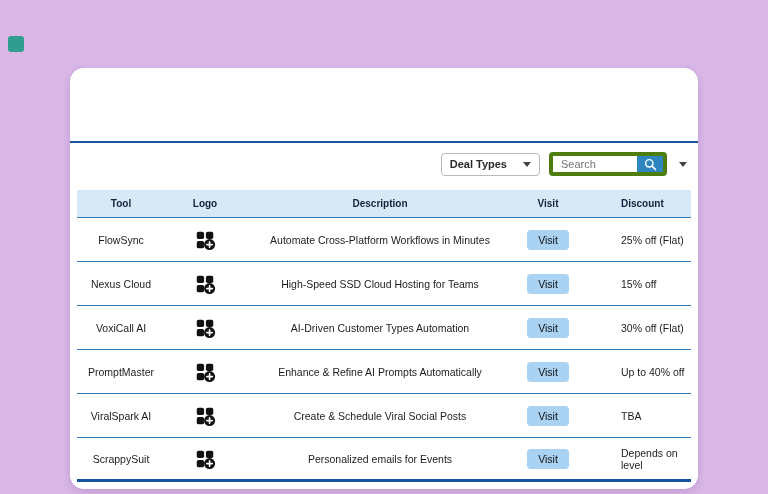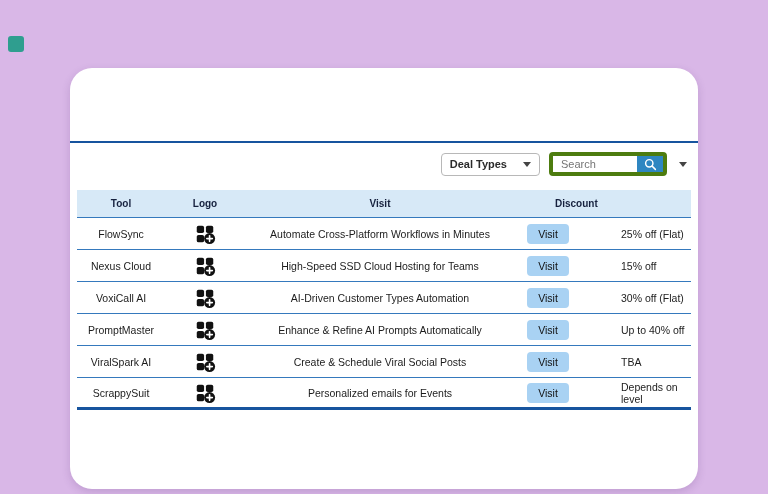--- a/index.html
+++ b/index.html
@@ -11,21 +11,21 @@
     overflow: hidden;
   }
   .deco-square {
     position: absolute; left: 8px; top: 36px;
     width: 16px; height: 16px; border-radius: 3px;
     background: #2f9e8f;
   }
   .card {
     position: absolute; left: 70px; top: 68px;
     width: 628px; height: 421px;
-    background: #ffffff; border-radius: 22px;
+    background: #ffffff; border-radius: 14px;
     box-shadow: 0 3px 8px rgba(80,40,110,0.18);
     overflow: hidden;
   }
   .top-line {
     position: absolute; left: 0; top: 73px;
     width: 100%; height: 2px; background: #17549e;
   }
   
   .filters {
     position: absolute; top: 84px; right: 8px;
@@ -65,21 +65,21 @@
     display: flex; align-items: center; justify-content: center; cursor: pointer;
   }
   
   .table {
     position: absolute; left: 7px; top: 122px; width: 614px;
   }
   .row {
     display: grid;
     grid-template-columns: 88px 80px 270px 66px 110px;
     align-items: center;
-    height: 32px;
+    height: 44px;
     border-bottom: 1.5px solid #3579bd;
     background: #fff;
   }
   .row.header {
     height: 28px;
     background: #d7e9f7;
     border-bottom: 1.5px solid #3579bd;
   }
   .row.last { border-bottom: 3px solid #17549e; }
   .cell { font-size: 10.5px; color: #1c1c1c; text-align: center; }
@@ -119,20 +119,21 @@
     </div>
     <button class="mini-caret-btn">
       <span class="caret"></span>
     </button>
   </div>
 
   <div class="table">
     <div class="row header">
       <div class="cell">Tool</div>
       <div class="cell">Logo</div>
+      <div class="cell">Description</div>
       <div class="cell">Visit</div>
       <div class="cell discount">Discount</div>
     </div>
 
     <div class="row">
       <div class="cell">FlowSync</div>
       <div class="cell logo">
         <span>
           <svg class="logo-svg" width="22" height="22" viewBox="0 0 24 24" fill="#111">
             <rect x="3" y="3" width="8" height="8" rx="2"></rect>

